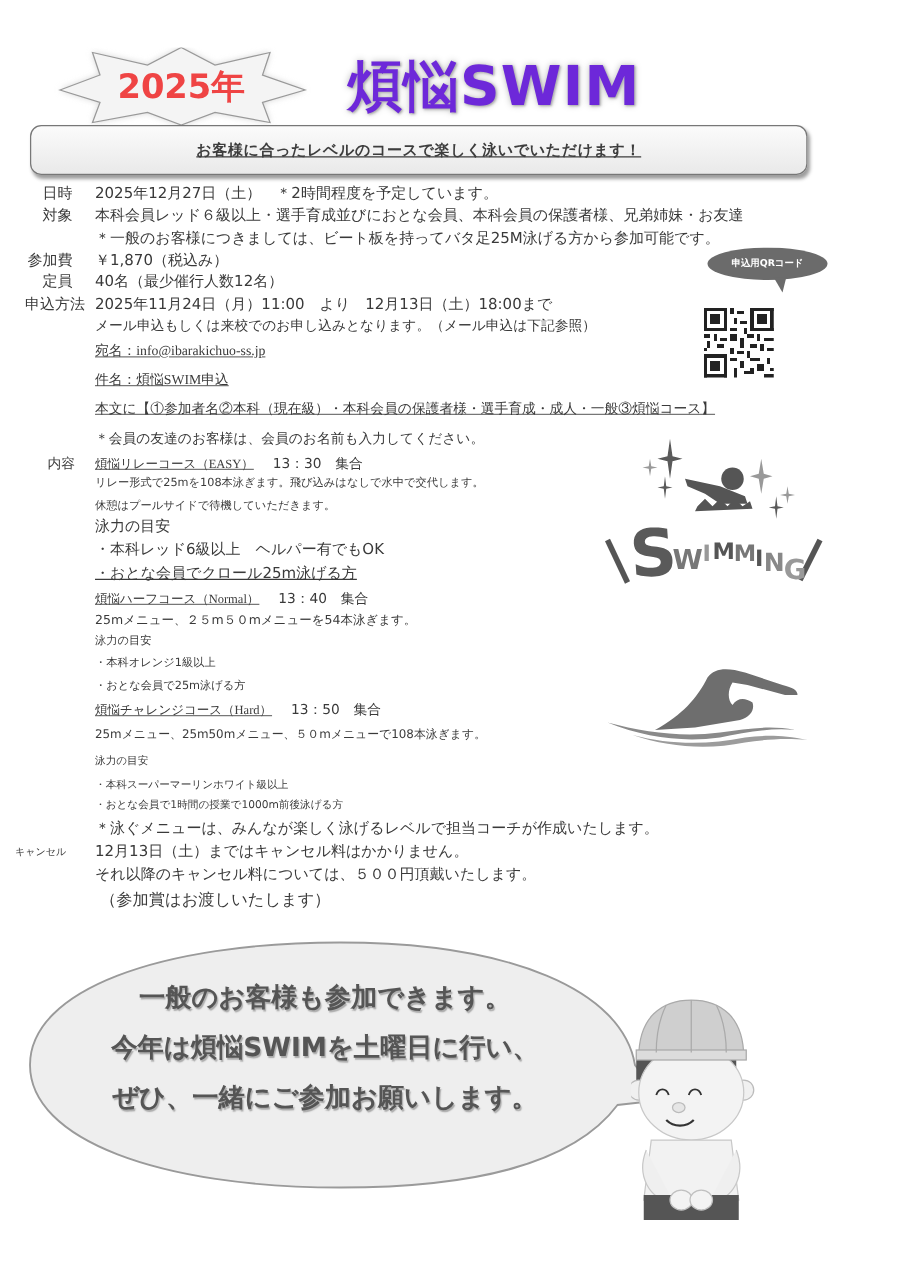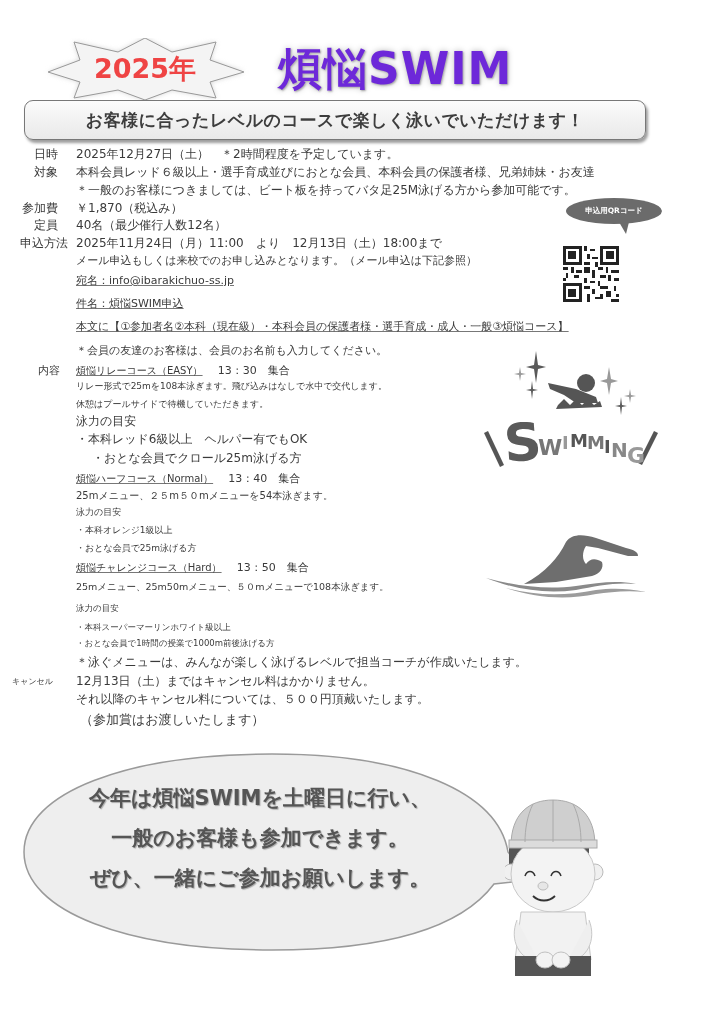--- a/index.html
+++ b/index.html
@@ -7,28 +7,28 @@
   body { position: relative; font-family: "DejaVu Sans", "Liberation Sans", sans-serif; color: #3a3a3a; }
   .abs { position: absolute; }
 
   
   .star-badge { left: 40px; top: 38px; width: 210px; height: 62px; }
   .star-badge svg { position: absolute; left: 0; top: 0; }
   .star-text { position: absolute; left: 0; top: 0; width: 210px; height: 62px; display: flex; align-items: center; justify-content: center; font-size: 27px; font-weight: bold; color: #ef4444; letter-spacing: 0px; }
   .main-title { left: 278px; top: 40px; font-size: 44px; color: #6d28d9; font-weight: bold; text-shadow: 0 0 6px #bdbdbd, 1px 1px 2px #9a9a9a; letter-spacing: 1px; }
 
   .tagline-box { left: 24px; top: 100px; width: 622px; height: 40px; border: 1.5px solid #777; border-radius: 9px; background: linear-gradient(#fbfbfb, #e9e9e9); box-shadow: 2px 3px 3px #9d9d9d; display: flex; align-items: center; justify-content: center; }
-  .tagline { font-size: 17px; font-weight: bold; color: #3d3d3d; letter-spacing: 0.5px; }
+  .tagline { font-size: 12px; font-weight: bold; color: #3d3d3d; letter-spacing: 0.5px; text-decoration: underline; }
 
   
   .row { left: 0; font-size: 12px; color: #3a3a3a; white-space: nowrap; }
   .lbl { position: absolute; text-align: right; width: 58px; font-size: 12px; }
   .val { position: absolute; left: 76px; }
   .sm { font-size: 10px; }
-  .ul { text-decoration: underline; text-decoration-color: #777; }
+  .ul { text-decoration: underline; text-decoration-color: #777; font-family: Liberation Serif, serif; }
 
   
   .qr-bubble { left: 565px; top: 198px; width: 98px; height: 30px; }
   .qr-bubble-text { position: absolute; left: 0; top: 0; width: 98px; height: 26px; display:flex; align-items:center; justify-content:center; font-size: 7.5px; color: #fff; font-weight: bold; }
   .qr { left: 563px; top: 246px; width: 56px; height: 56px; }
 
   
   .swimming-logo { left: 476px; top: 345px; width: 190px; height: 130px; }
   .swimmer { left: 486px; top: 528px; width: 160px; height: 70px; }
 
@@ -171,21 +171,21 @@
 </div>
 
 <div class="abs" style="left:76px;top:363px;font-size:10px;white-space:nowrap;text-align:center;">
   <span class="ul">煩悩リレーコース（EASY）</span>
   <span style="margin-left:12px;font-size:11px;">13：30　集合</span>
 </div>
 <div class="abs" style="left:76px;top:380px;font-size:9px;white-space:nowrap;">リレー形式で25mを108本泳ぎます。飛び込みはなしで水中で交代します。</div>
 <div class="abs" style="left:76px;top:398px;font-size:9px;white-space:nowrap;">休憩はプールサイドで待機していただきます。</div>
 <div class="abs" style="left:76px;top:413px;font-size:12px;white-space:nowrap;">泳力の目安</div>
 <div class="abs" style="left:76px;top:431px;font-size:12px;white-space:nowrap;">・本科レッド6級以上　ヘルパー有でもOK</div>
-<div class="abs" style="left:92px;top:450px;font-size:12px;white-space:nowrap;">・おとな会員でクロール25m泳げる方</div>
+<div class="abs" style="left:76px;top:450px;font-size:12px;white-space:nowrap;text-decoration:underline;">・おとな会員でクロール25m泳げる方</div>
 
 <div class="abs" style="left:76px;top:471px;font-size:10px;white-space:nowrap;">
   <span class="ul">煩悩ハーフコース（Normal）</span>
   <span style="margin-left:12px;font-size:11px;">13：40　集合</span>
 </div>
 <div class="abs" style="left:76px;top:489px;font-size:10px;white-space:nowrap;">25mメニュー、２５m５０mメニューを54本泳ぎます。</div>
 <div class="abs" style="left:76px;top:506px;font-size:9px;white-space:nowrap;">泳力の目安</div>
 <div class="abs" style="left:76px;top:524px;font-size:9px;white-space:nowrap;">・本科オレンジ1級以上</div>
 <div class="abs" style="left:76px;top:542px;font-size:9px;white-space:nowrap;">・おとな会員で25m泳げる方</div>
 
@@ -241,22 +241,22 @@
     <path d="M20 60 C50 68 80 68 110 62 C126 60 140 60 160 64 C140 62 124 64 110 66 C80 72 50 70 20 60 Z" fill="#9c9c9c"></path>
   </svg>
 </div>
 
 <div class="abs bubble">
   <svg width="520" height="200" viewBox="0 0 520 200">
     <path d="M254 2 C390 2 480 40 490 100 L512 128 L476 132 C440 180 360 198 254 198 C110 198 6 160 6 100 C6 40 110 2 254 2 Z" fill="#eeeeee" stroke="#9a9a9a" stroke-width="1.5"></path>
   </svg>
 </div>
 <div class="abs bubble-text">
+  <div>一般のお客様も参加できます。</div>
   <div>今年は煩悩SWIMを土曜日に行い、</div>
-  <div>一般のお客様も参加できます。</div>
   <div>ぜひ、一緒にご参加お願いします。</div>
 </div>
 
 <div class="abs boy">
   <svg width="120" height="190" viewBox="0 0 120 190">
 
     <rect x="4" y="50" width="14" height="28" rx="4" fill="#555"></rect>
     <rect x="70" y="50" width="14" height="28" rx="4" fill="#555"></rect>
 
     <circle cx="6" cy="82" r="8" fill="#f0f0f0" stroke="#bbb"></circle>

